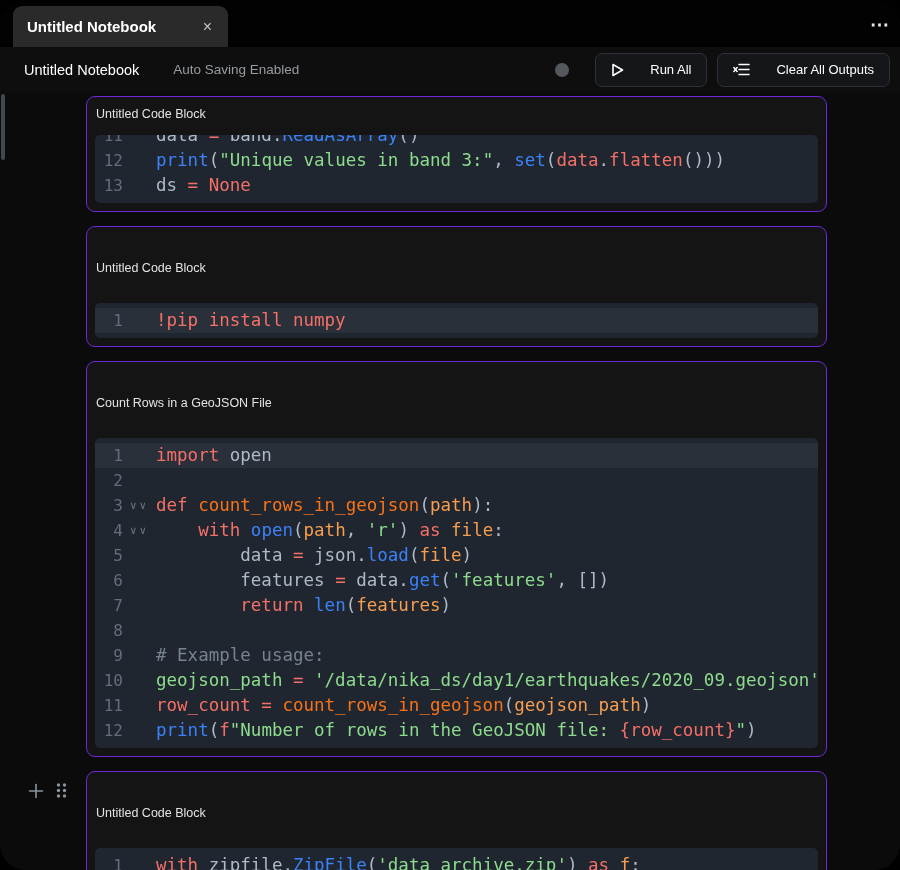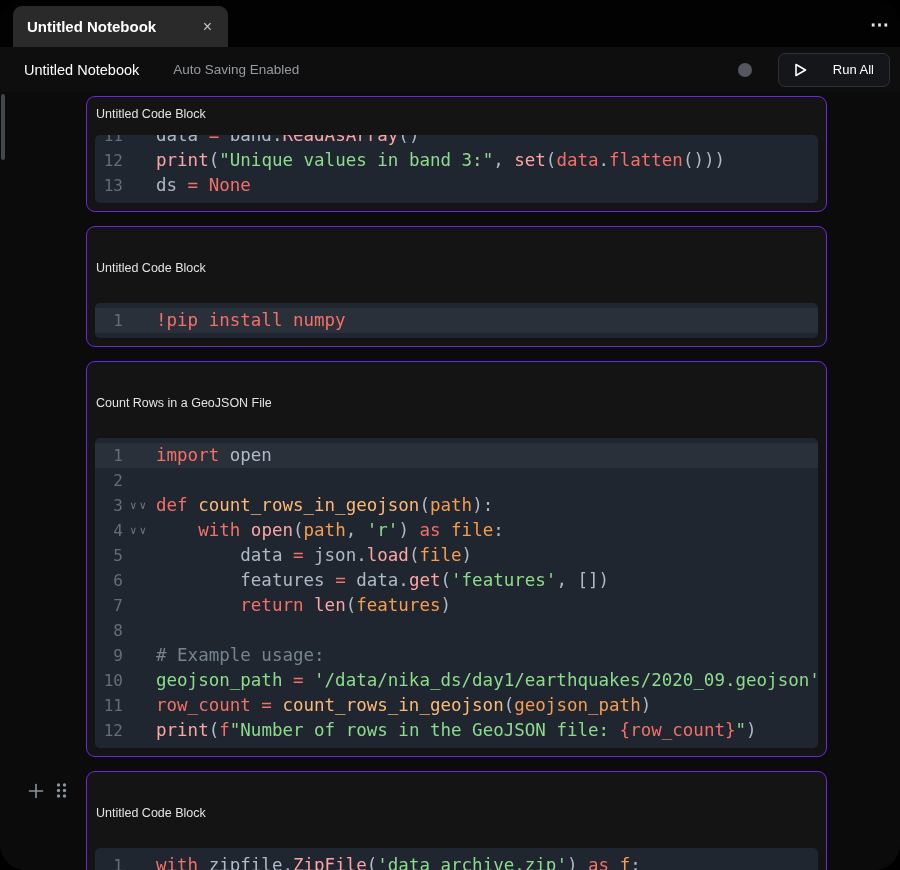--- a/index.html
+++ b/index.html
@@ -43,22 +43,22 @@
   .code-line { display:flex; height:25px; line-height:25px; white-space:pre; }
   .code-line.hl { background:rgba(173,186,199,0.07); }
   .ln { width:28px; flex:0 0 28px; text-align:right; color:#636e7b; font-size:16px; }
   .fold { width:33px; flex:0 0 33px; color:#6e7681; font-size:11px; letter-spacing:3px; text-align:center; }
   .toks { white-space:pre; }
   .clip-bottom { height:13px; overflow:hidden; }
   .clip-bottom .code-line { margin-top:-12px; }
 
   .tk-fg { color:#adbac7; }
   .tk-kw { color:#f47067; }
-  .tk-fn { color:#fca5a5; }
-  .tk-def { color:#fdba74; }
+  .tk-fn { color:#3b82f6; }
+  .tk-def { color:#f97316; }
   .tk-str { color:#8ddb8c; }
   .tk-param { color:#f69d50; }
   .tk-cmt { color:#768390; }
 
   
   .block-controls { position:absolute; left:28px; top:690px; display:flex; align-items:center; gap:11px; }
   .block-controls .ctl { color:#8b949e; cursor:pointer; display:flex; align-items:center; }
 </style>
 </head>
 <body>
@@ -78,20 +78,34 @@
     <span class="autosave">Auto Saving Enabled</span>
     <span class="tb-spacer"></span>
     <span class="status-dot"></span>
     <button class="tb-btn">
       <span>
         <svg width="13" height="14" viewBox="0 0 13 14">
             <path d="M2 1.5 L11.5 7 L2 12.5 Z" fill="none" stroke="#fff" stroke-width="1.6" stroke-linejoin="round"></path>
           </svg>
       </span>
       <span>Run All</span>
+    </button>
+    <button class="tb-btn">
+      <span>
+        <svg width="17" height="15" viewBox="0 0 17 15">
+            <g stroke="#fff" stroke-width="1.5" stroke-linecap="round">
+              <line x1="6" y1="2.5" x2="16" y2="2.5"></line>
+              <line x1="6" y1="7.5" x2="16" y2="7.5"></line>
+              <line x1="6" y1="12.5" x2="16" y2="12.5"></line>
+              <line x1="0.9" y1="5.6" x2="4.1" y2="9.4"></line>
+              <line x1="4.1" y1="5.6" x2="0.9" y2="9.4"></line>
+            </g>
+          </svg>
+      </span>
+      <span>Clear All Outputs</span>
     </button>
   </div>
 
   <div class="main">
     <div class="scroll-thumb"></div>
     <div id="cells">
         <div class="cell clipped-top">
           <div class="cell-label">Untitled Code Block</div>
           <div class="code-area">
             <div class="clip-bottom">

